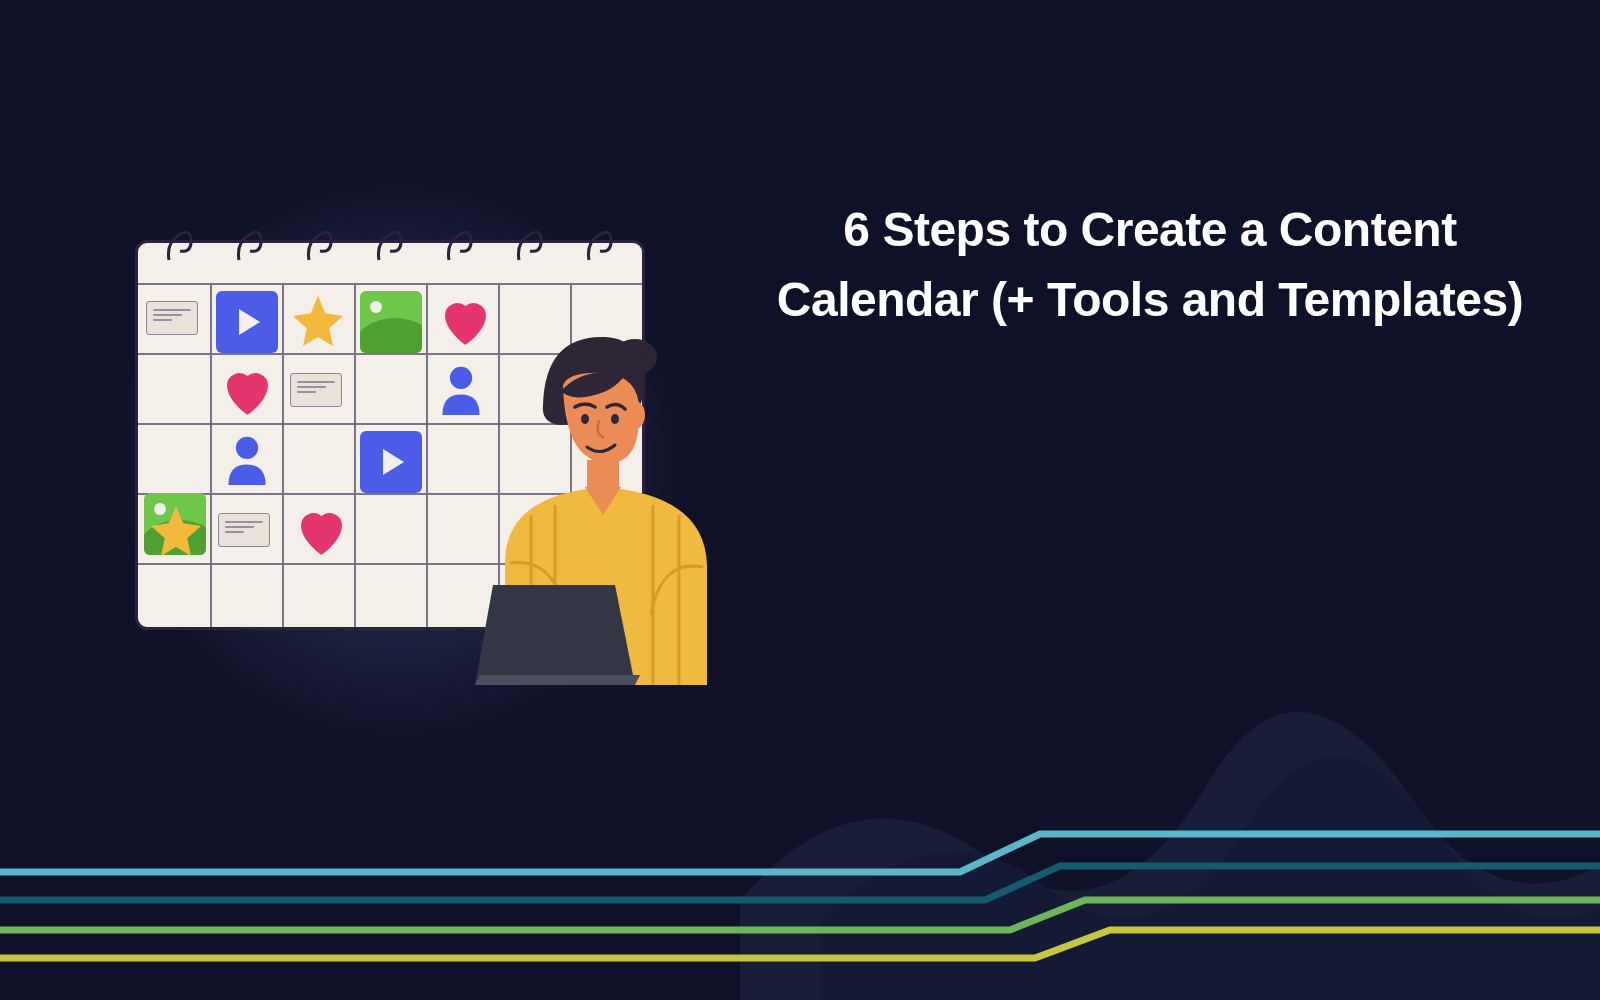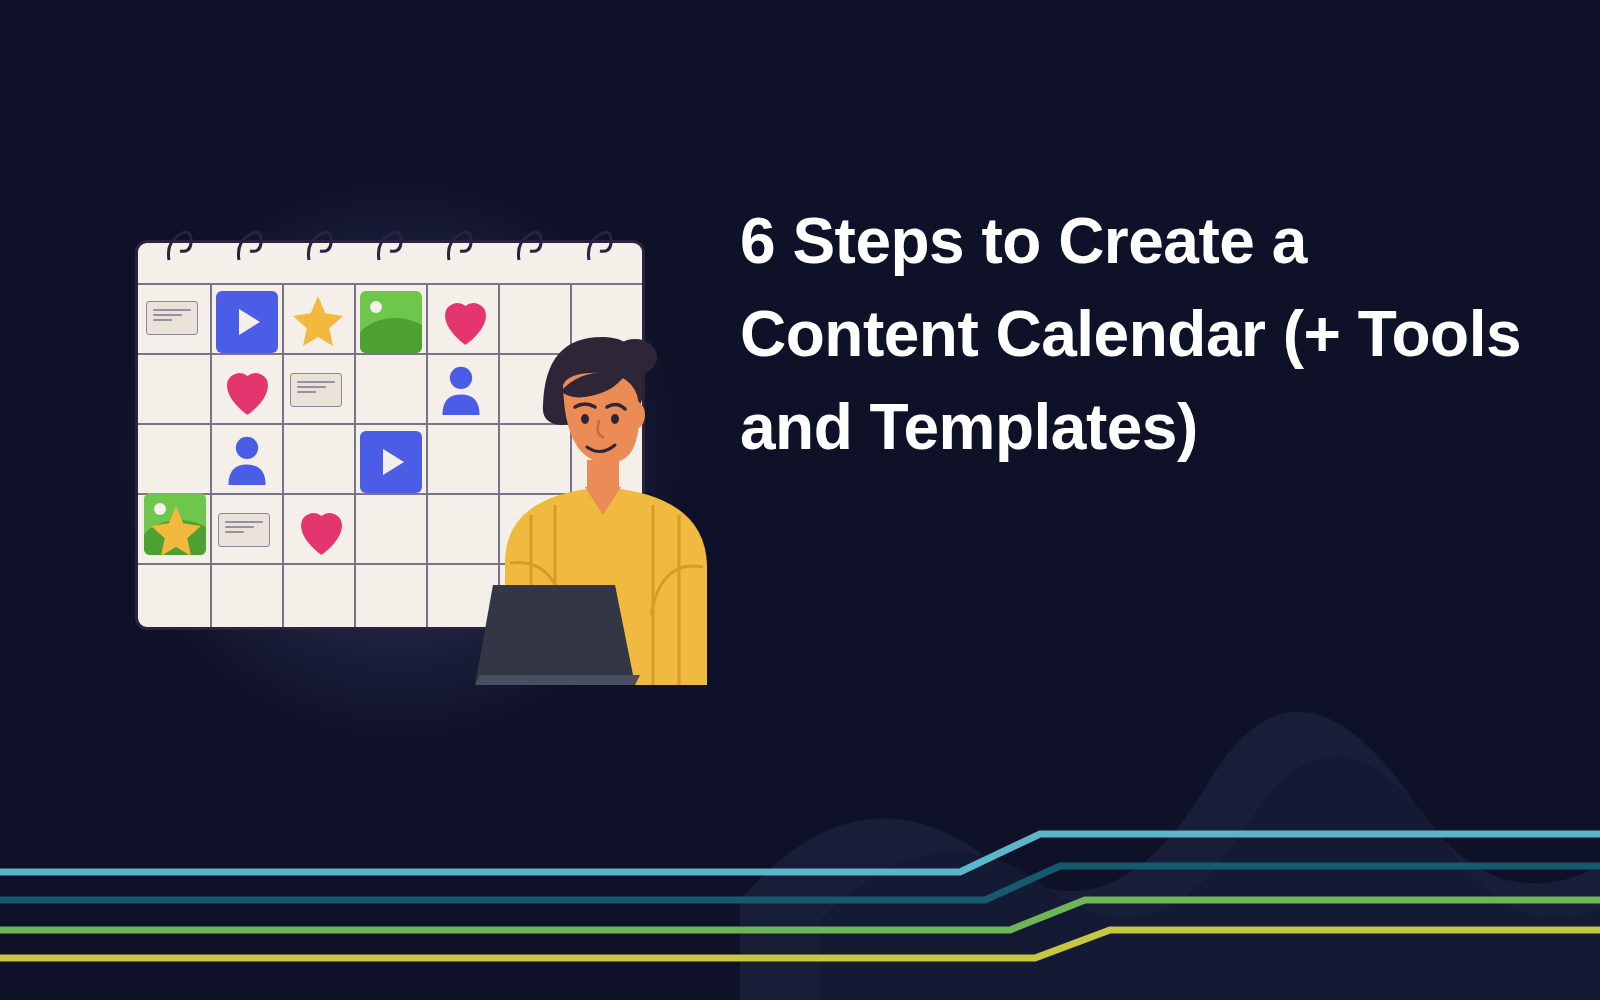--- a/index.html
+++ b/index.html
@@ -23,24 +23,25 @@
     border-radius: 50%;
   }
 
   
   .title {
     position: absolute;
     left: 740px;
     top: 195px;
     width: 820px;
     color: #ffffff;
-    font-size: 64px;
+    font-size: 48px;
     font-weight: 800;
     line-height: 1.45;
     letter-spacing: -0.5px;
+    text-align: center;
   }
 
   
   .wave {
     position: absolute;
     bottom: -60px;
     right: -40px;
     width: 900px;
     height: 560px;
   }

